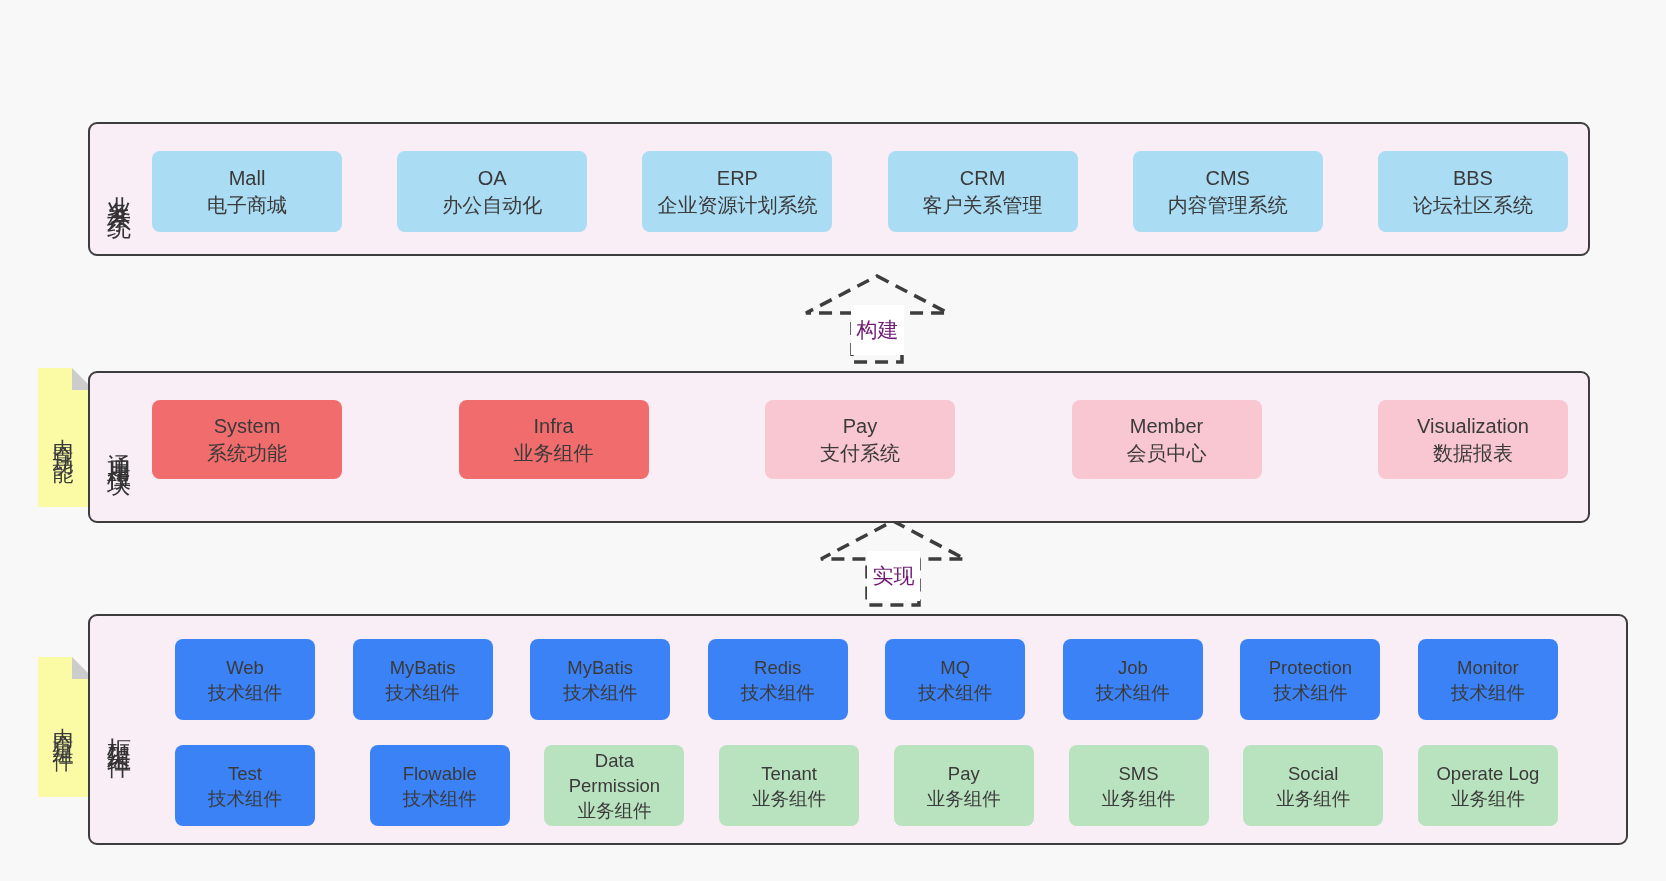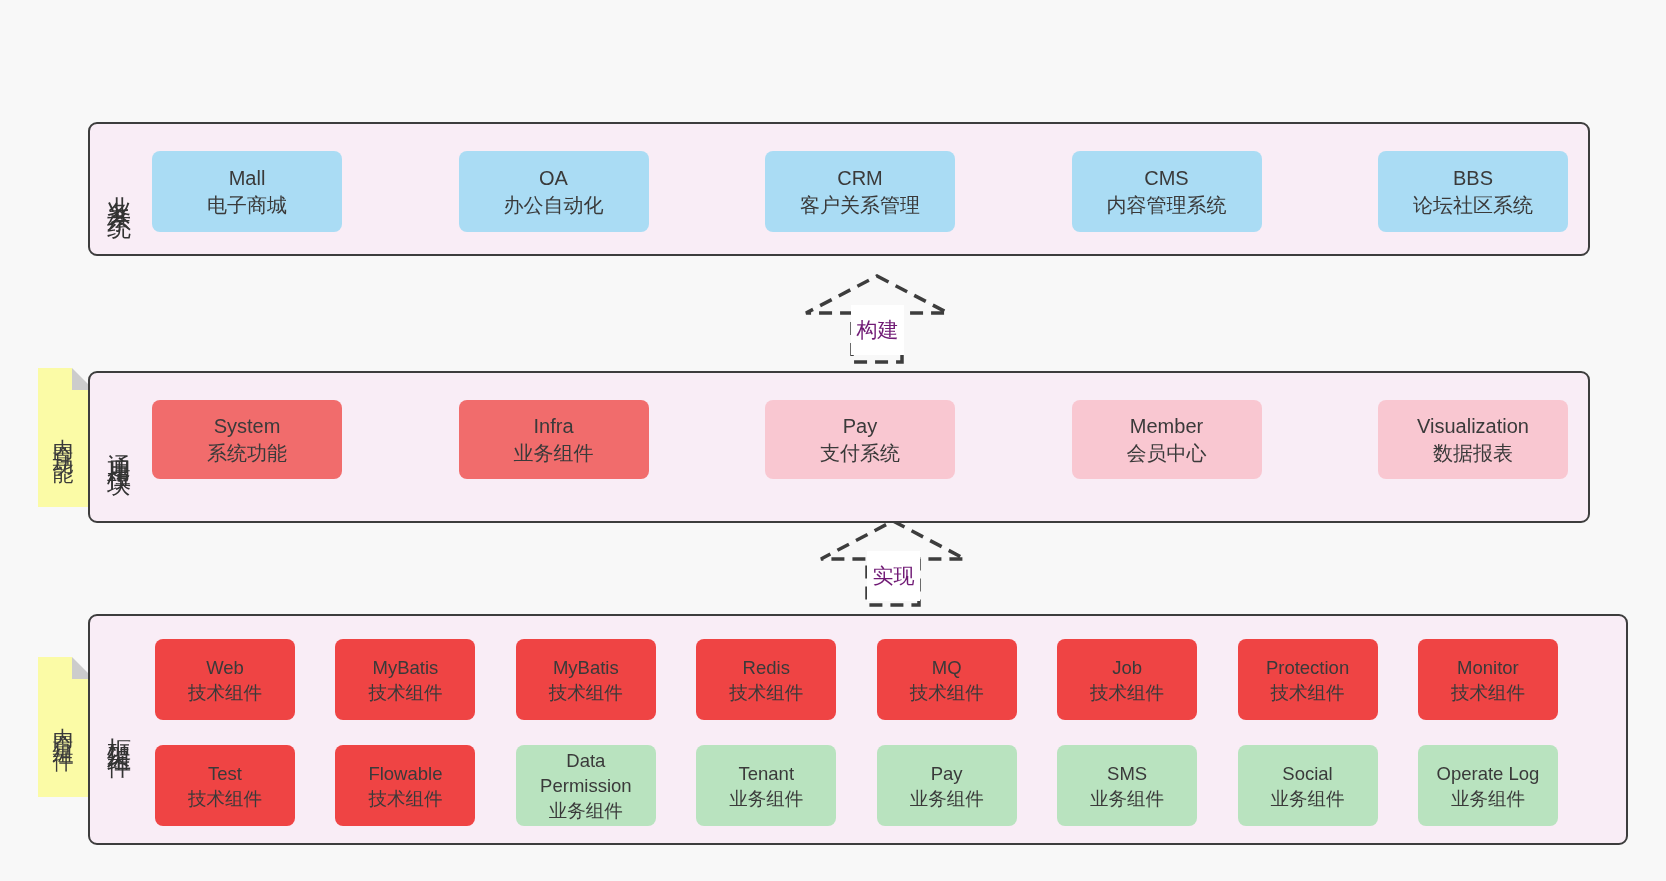--- a/index.html
+++ b/index.html
@@ -38,21 +38,21 @@
     border-radius:8px;text-align:center;box-sizing:border-box;
     font-size:20px;line-height:27px;
   }
   .panel1 .box{width:190px;height:81px;}
   .panel2 .box{width:190px;height:79px;}
   .panel3 .box{width:140px;height:81px;font-size:18.5px;line-height:25px;}
   .box .bname{padding:0 14px;}
   .b-blue{background:#aadcf4;}
   .b-red{background:#f16c6c;}
   .b-pink{background:#f9c7d1;}
-  .b-gdark{background:#ef4444;}
+  .b-gdark{background:#3b82f6;margin-left:20px;}
   .b-glight{background:#b9e3bf;}
   
   .note{
     position:absolute;left:38px;width:56px;background:#fbfba6;z-index:1;
     display:flex;align-items:center;justify-content:center;
   }
   .note1{top:368px;height:139px;}
   .note2{top:657px;height:140px;}
   .note::before{
     content:'';position:absolute;top:0;right:0;width:0;height:0;
@@ -97,20 +97,24 @@
     <div class="boxrow">
       <div class="box b-blue">
         <div class="bname">Mall</div>
         <div class="bsub">电子商城</div>
       </div>
       <div class="box b-blue">
         <div class="bname">OA</div>
         <div class="bsub">办公自动化</div>
       </div>
       <div class="box b-blue">
+        <div class="bname">ERP</div>
+        <div class="bsub">企业资源计划系统</div>
+      </div>
+      <div class="box b-blue">
         <div class="bname">CRM</div>
         <div class="bsub">客户关系管理</div>
       </div>
       <div class="box b-blue">
         <div class="bname">CMS</div>
         <div class="bsub">内容管理系统</div>
       </div>
       <div class="box b-blue">
         <div class="bname">BBS</div>
         <div class="bsub">论坛社区系统</div>

